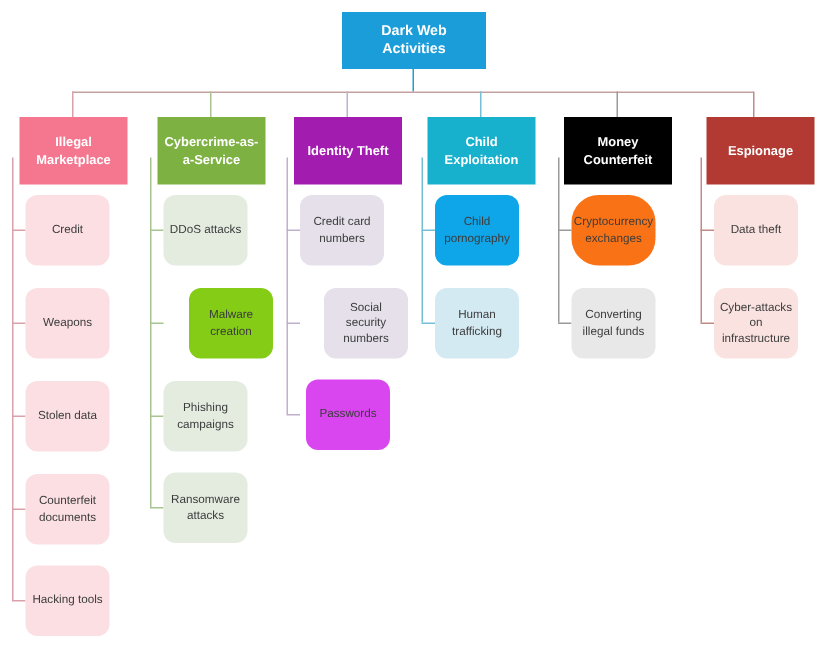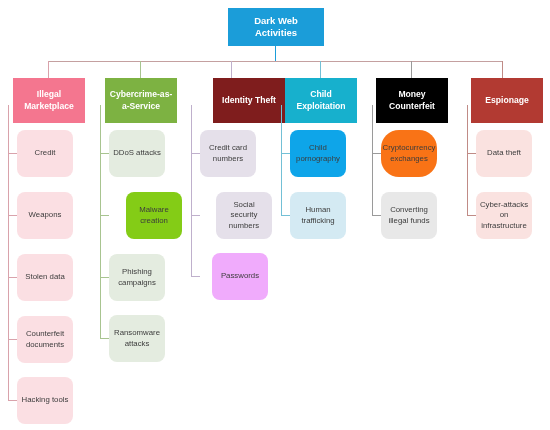--- a/index.html
+++ b/index.html
@@ -125,25 +125,25 @@
   <div class="leaf-node" style="left:109px; top:130px; background:#e4ece0;">DDoS attacks</div>
   <div class="leaf-node" style="left:109px; top:192px; background:#84cc16;margin-left:17px;">Malware creation</div>
   <div class="leaf-node" style="left:109px; top:254px; background:#e4ece0;">Phishing campaigns</div>
   <div class="leaf-node" style="left:109px; top:315px; background:#e4ece0;">Ransomware attacks</div>
 
   <div class="conn v" style="left:191px; top:105px; height:171px; background:#bfb0cc;"></div>
   <div class="conn h" style="left:191px; top:153px; width:9px; background:#bfb0cc;"></div>
   <div class="conn h" style="left:191px; top:215px; width:9px; background:#bfb0cc;"></div>
   <div class="conn h" style="left:191px; top:276px; width:9px; background:#bfb0cc;"></div>
 
-  <div class="cat-node" style="left:213px; background:#7f1d1d;">Identity Theft</div>
+  <div class="cat-node" style="left:196px; background:#a21caf;">Identity Theft</div>
 
   <div class="leaf-node" style="left:200px; top:130px; background:#e5e0ea;">Credit card numbers</div>
   <div class="leaf-node" style="left:200px; top:192px; background:#e5e0ea;margin-left:16px;">Social security numbers</div>
-  <div class="leaf-node" style="left:212px; top:253px; background:#f0abfc;">Passwords</div>
+  <div class="leaf-node" style="left:204px; top:253px; background:#d946ef;">Passwords</div>
 
   <div class="conn v" style="left:281px; top:105px; height:110px; background:#73c0d6;"></div>
   <div class="conn h" style="left:281px; top:153px; width:9px; background:#73c0d6;"></div>
   <div class="conn h" style="left:281px; top:215px; width:9px; background:#73c0d6;"></div>
 
   <div class="cat-node" style="left:285px; background:#17b0cd;">Child Exploitation</div>
 
   <div class="leaf-node" style="left:290px; top:130px; background:#0ea5e9;">Child pornography</div>
   <div class="leaf-node" style="left:290px; top:192px; background:#d4eaf3;">Human trafficking</div>
 

